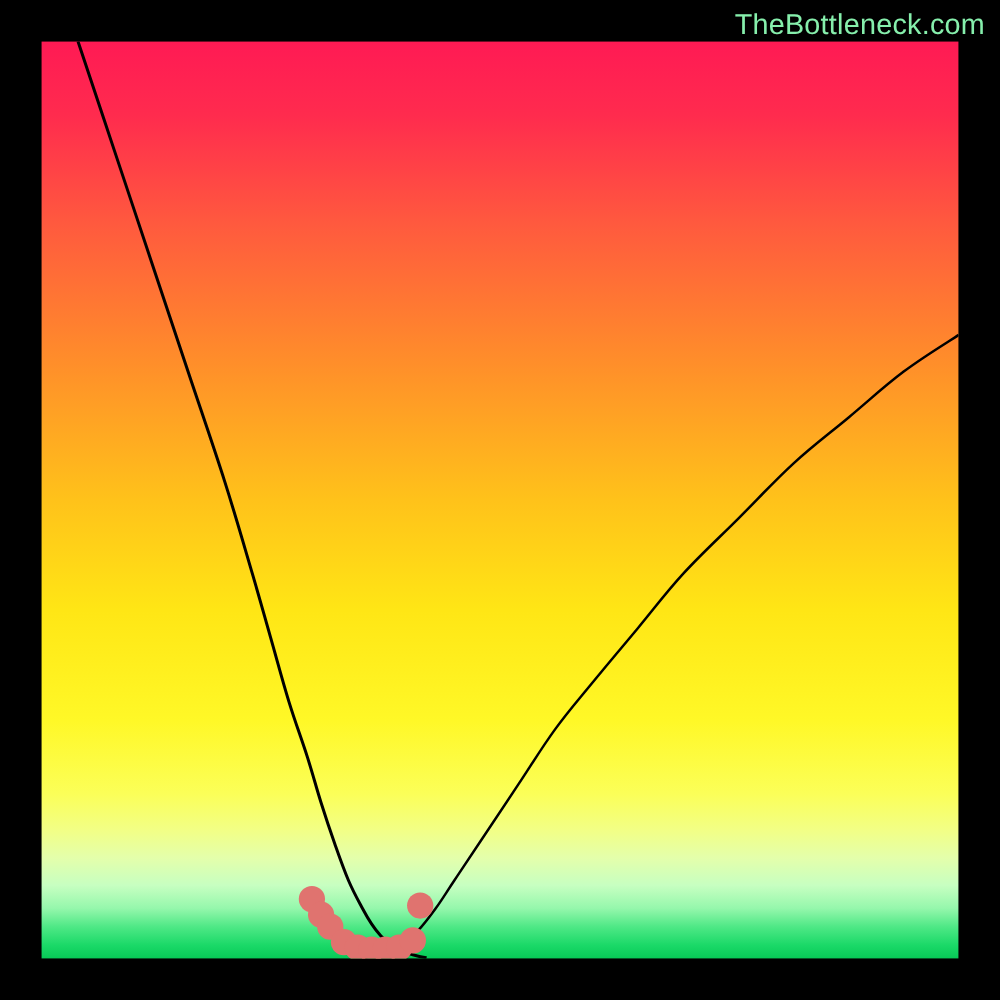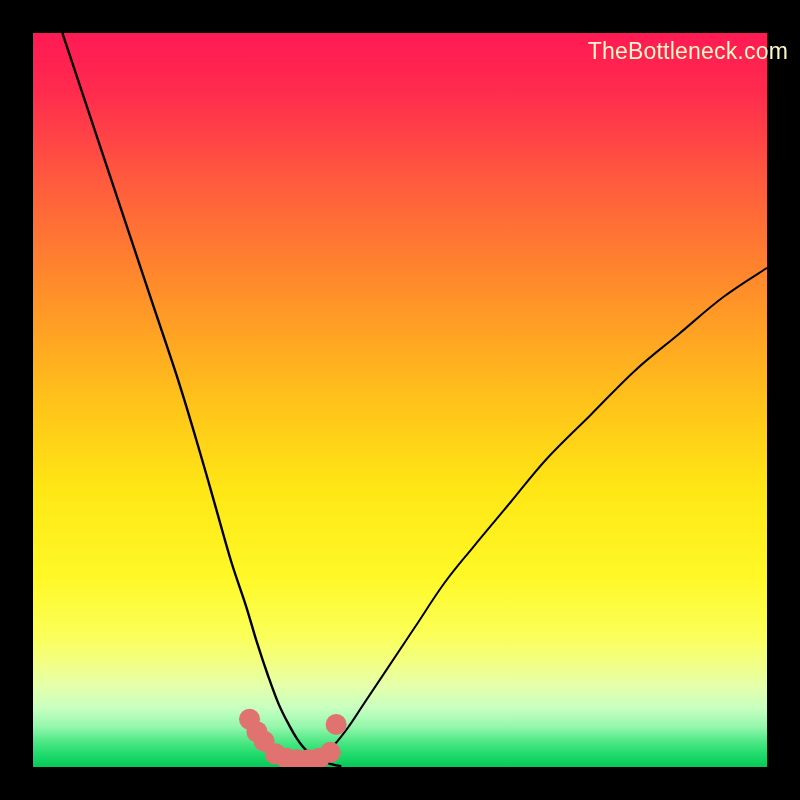--- a/index.html
+++ b/index.html
@@ -27,25 +27,24 @@
     overflow: hidden;
   }
   .gradient {
     position: absolute;
     inset: 0;
   }
   .watermark {
     position: absolute;
     top: 6px;
     right: 12px;
-    color: #fef9c3;
+    color: #86efac;
     font-size: 23px;
     font-weight: 500;
     letter-spacing: 0.2px;
-    margin-top: 32px;
   }
   svg.curves {
     position: absolute;
     inset: 0;
   }
 </style>
 </head>
 <body>
 
 <div class="frame">

